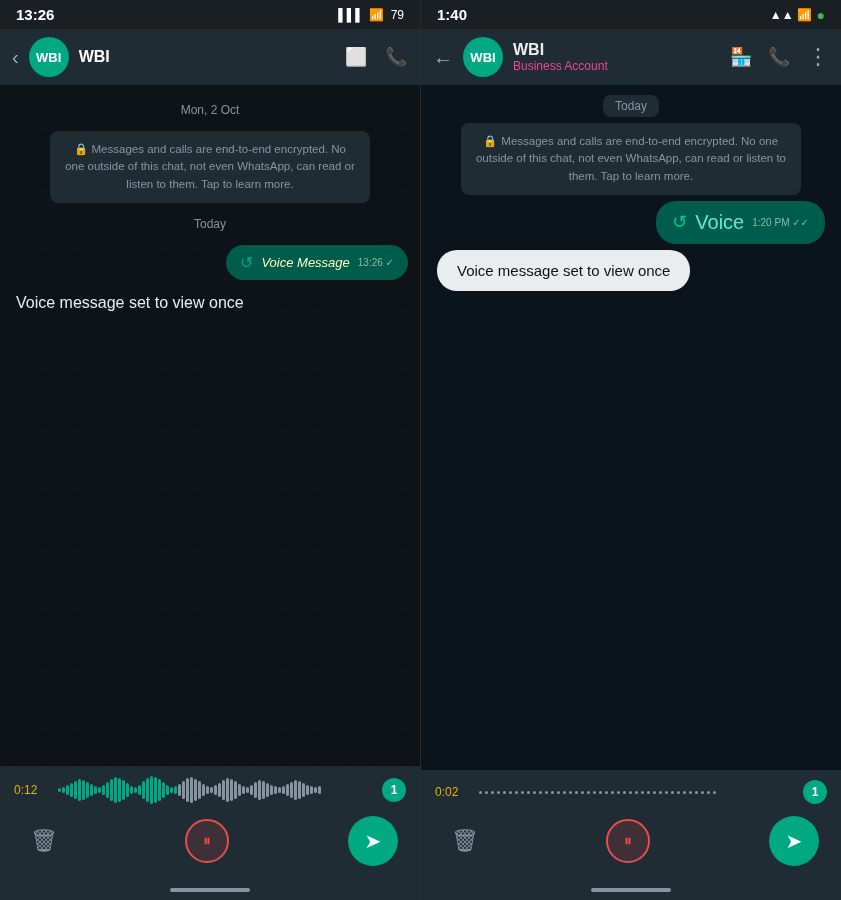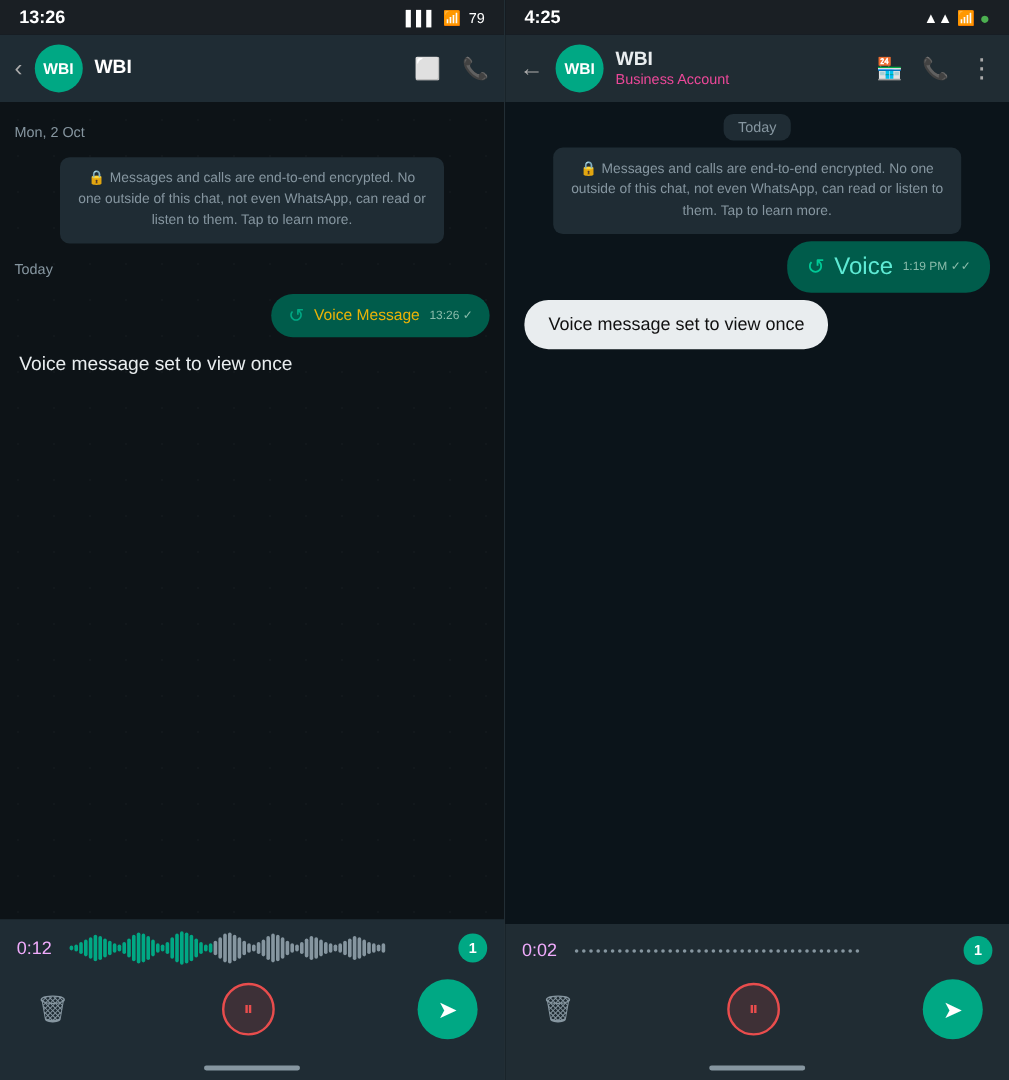--- a/index.html
+++ b/index.html
@@ -100,20 +100,21 @@
       background-image: radial-gradient(circle, rgba(255,255,255,0.02) 1px, transparent 1px);
       background-size: 30px 30px;
       overflow-y: auto;
       padding: 10px 12px;
       display: flex;
       flex-direction: column;
       gap: 6px;
     }
 
     .date-label {
+      text-align: center;
       color: #8696a0;
       font-size: 12px;
       margin: 8px 0;
     }
 
     .encryption-notice {
       background: #1f2c34;
       border-radius: 8px;
       padding: 10px 14px;
       color: #8696a0;
@@ -160,22 +161,23 @@
       align-self: flex-end;
       max-width: 75%;
     }
 
     .voice-icon {
       color: #00a884;
       font-size: 16px;
     }
 
     .voice-label {
-      color: #eab308;
+      color: #fef9c3;
       font-size: 13px;
+      font-style: italic;
     }
 
     .voice-time {
       color: #89bbaa;
       font-size: 10px;
       margin-left: auto;
     }
 
     .view-once-label {
       color: #e9edef;
@@ -193,22 +195,22 @@
       gap: 8px;
     }
 
     .waveform-row {
       display: flex;
       align-items: center;
       gap: 8px;
     }
 
     .rec-time {
-      color: #f0abfc;
-      font-size: 15px;
+      color: #eab308;
+      font-size: 12px;
       font-weight: 500;
       min-width: 36px;
     }
 
     .waveform {
       flex: 1;
       height: 28px;
       display: flex;
       align-items: center;
       gap: 1.5px;
@@ -595,21 +597,21 @@
   </div>
 
   <div class="nav-bar">
     <div class="nav-indicator"></div>
   </div>
 </div>
 
 <div class="right-panel">
 
   <div class="right-status-bar">
-    <span class="right-time">4:25</span>
+    <span class="right-time">1:40</span>
     <div class="right-status-icons">
       <span style="color:#fff;font-size:12px;">▲▲</span>
       <span style="color:#fff;font-size:12px;">📶</span>
       <span style="color:#4caf50;font-size:14px;">●</span>
     </div>
   </div>
 
   <div class="right-header">
     <span style="color:#aaa;font-size:20px;cursor:pointer;">←</span>
     <div class="avatar-circle">
@@ -632,21 +634,21 @@
       <span class="today-badge">Today</span>
     </div>
 
     <div class="right-encryption-notice">
       <span>🔒 Messages and calls are end-to-end encrypted. No one outside of this chat, not even WhatsApp, can read or listen to them. Tap to learn more.</span>
     </div>
 
     <div class="right-voice-bubble">
       <span class="right-voice-icon">↺</span>
       <span class="right-voice-label">Voice</span>
-      <span class="right-voice-time">1:19 PM ✓✓</span>
+      <span class="right-voice-time">1:20 PM ✓✓</span>
     </div>
 
     <div class="view-once-bubble">
       <span>Voice message set to view once</span>
     </div>
 
   </div>
 
   <div class="recording-bar-right">
     <div class="waveform-row">

